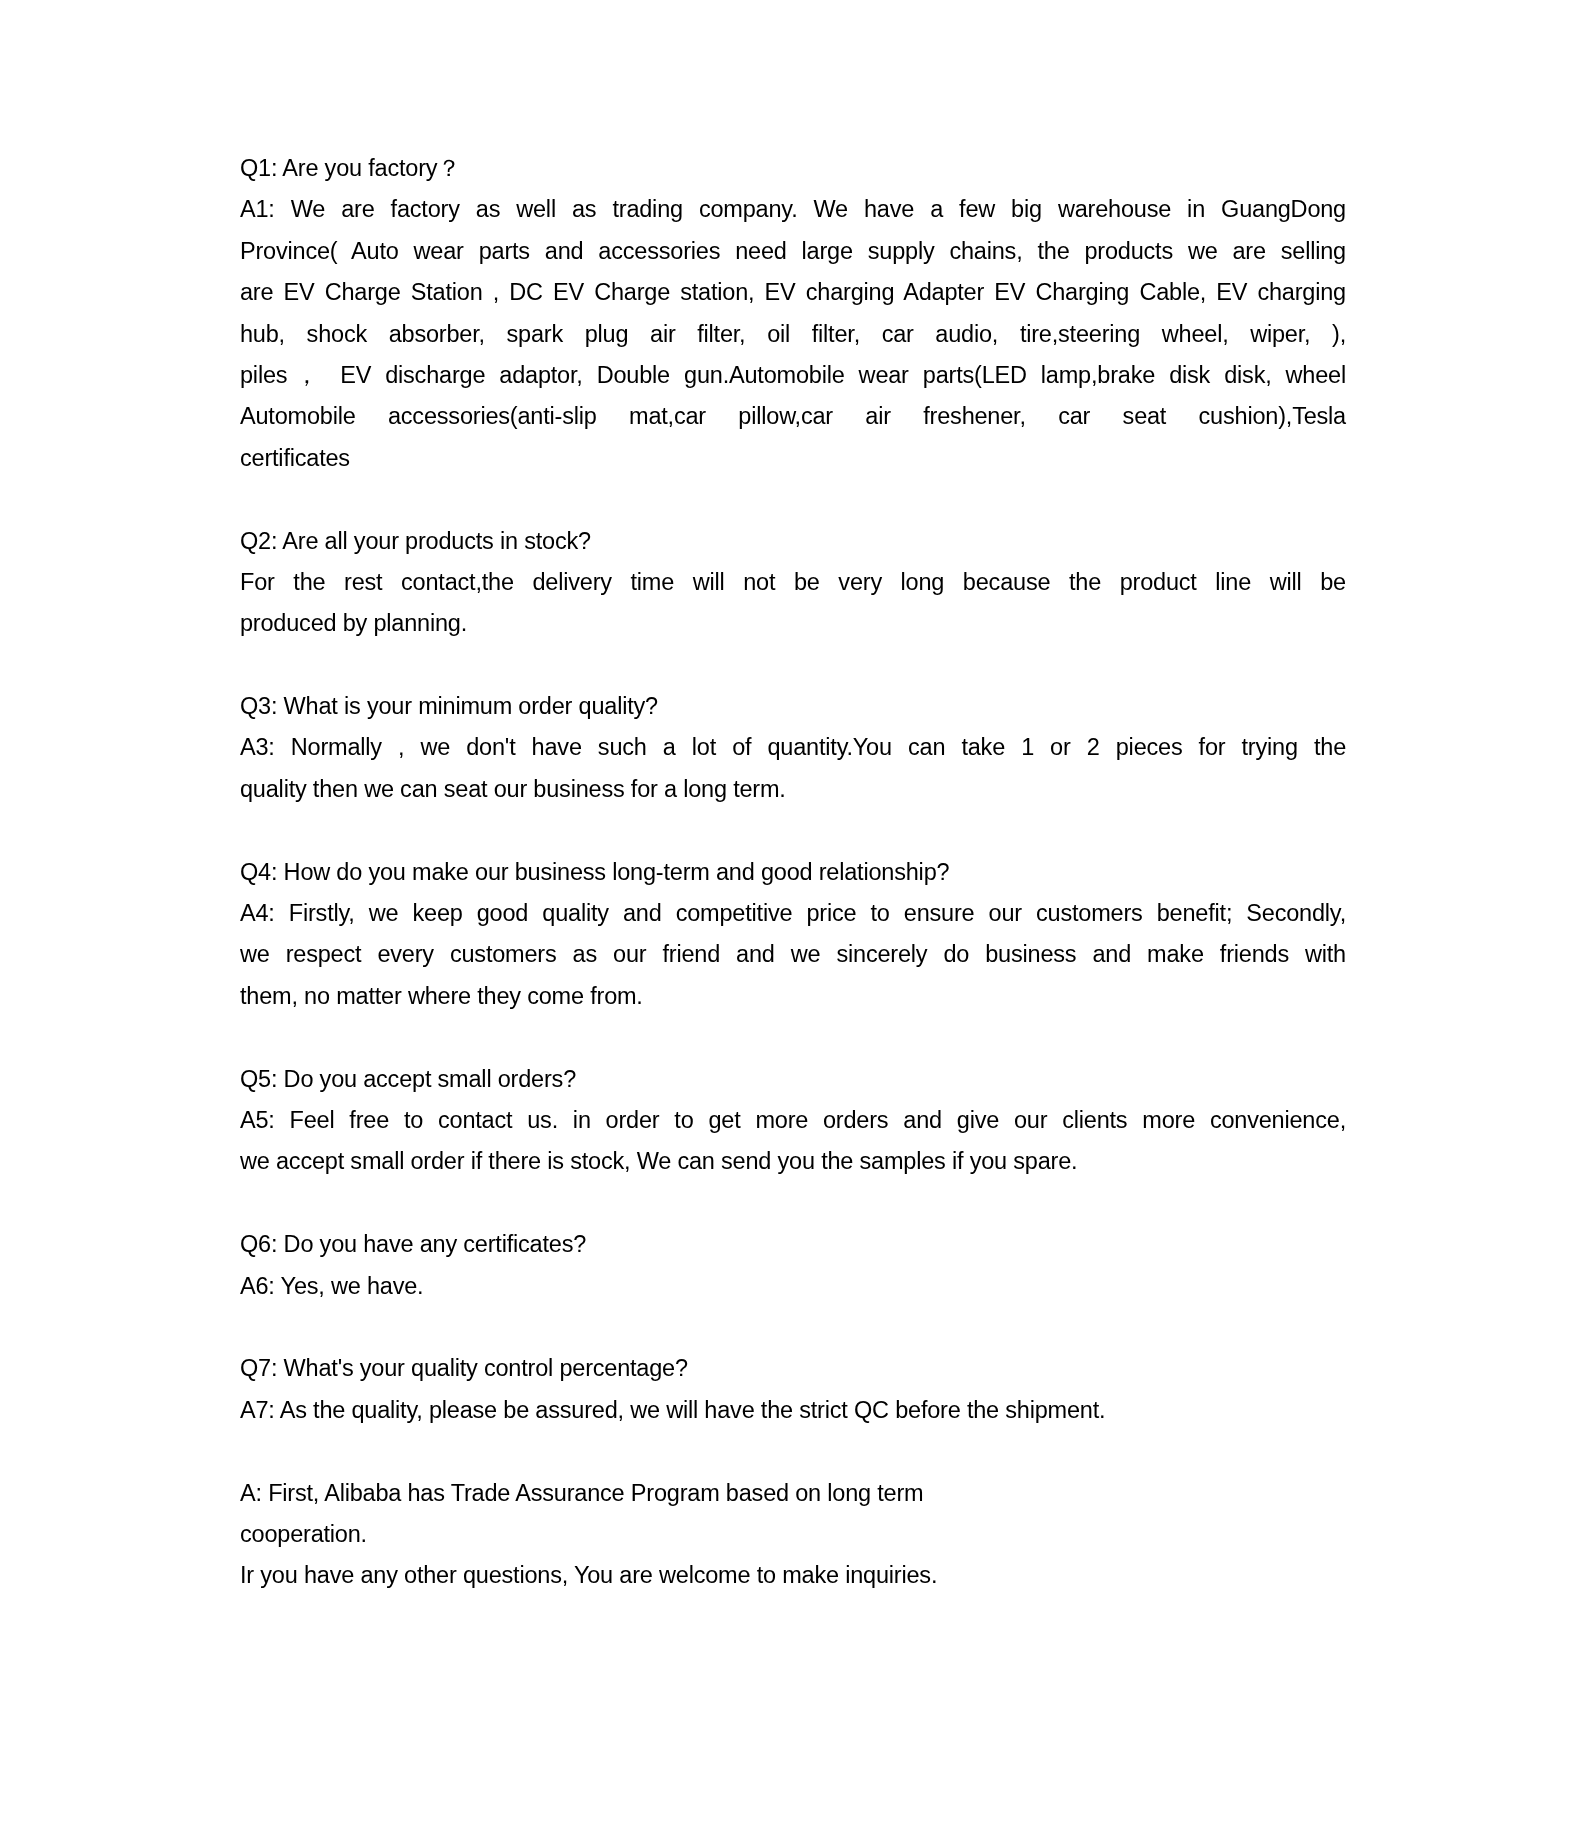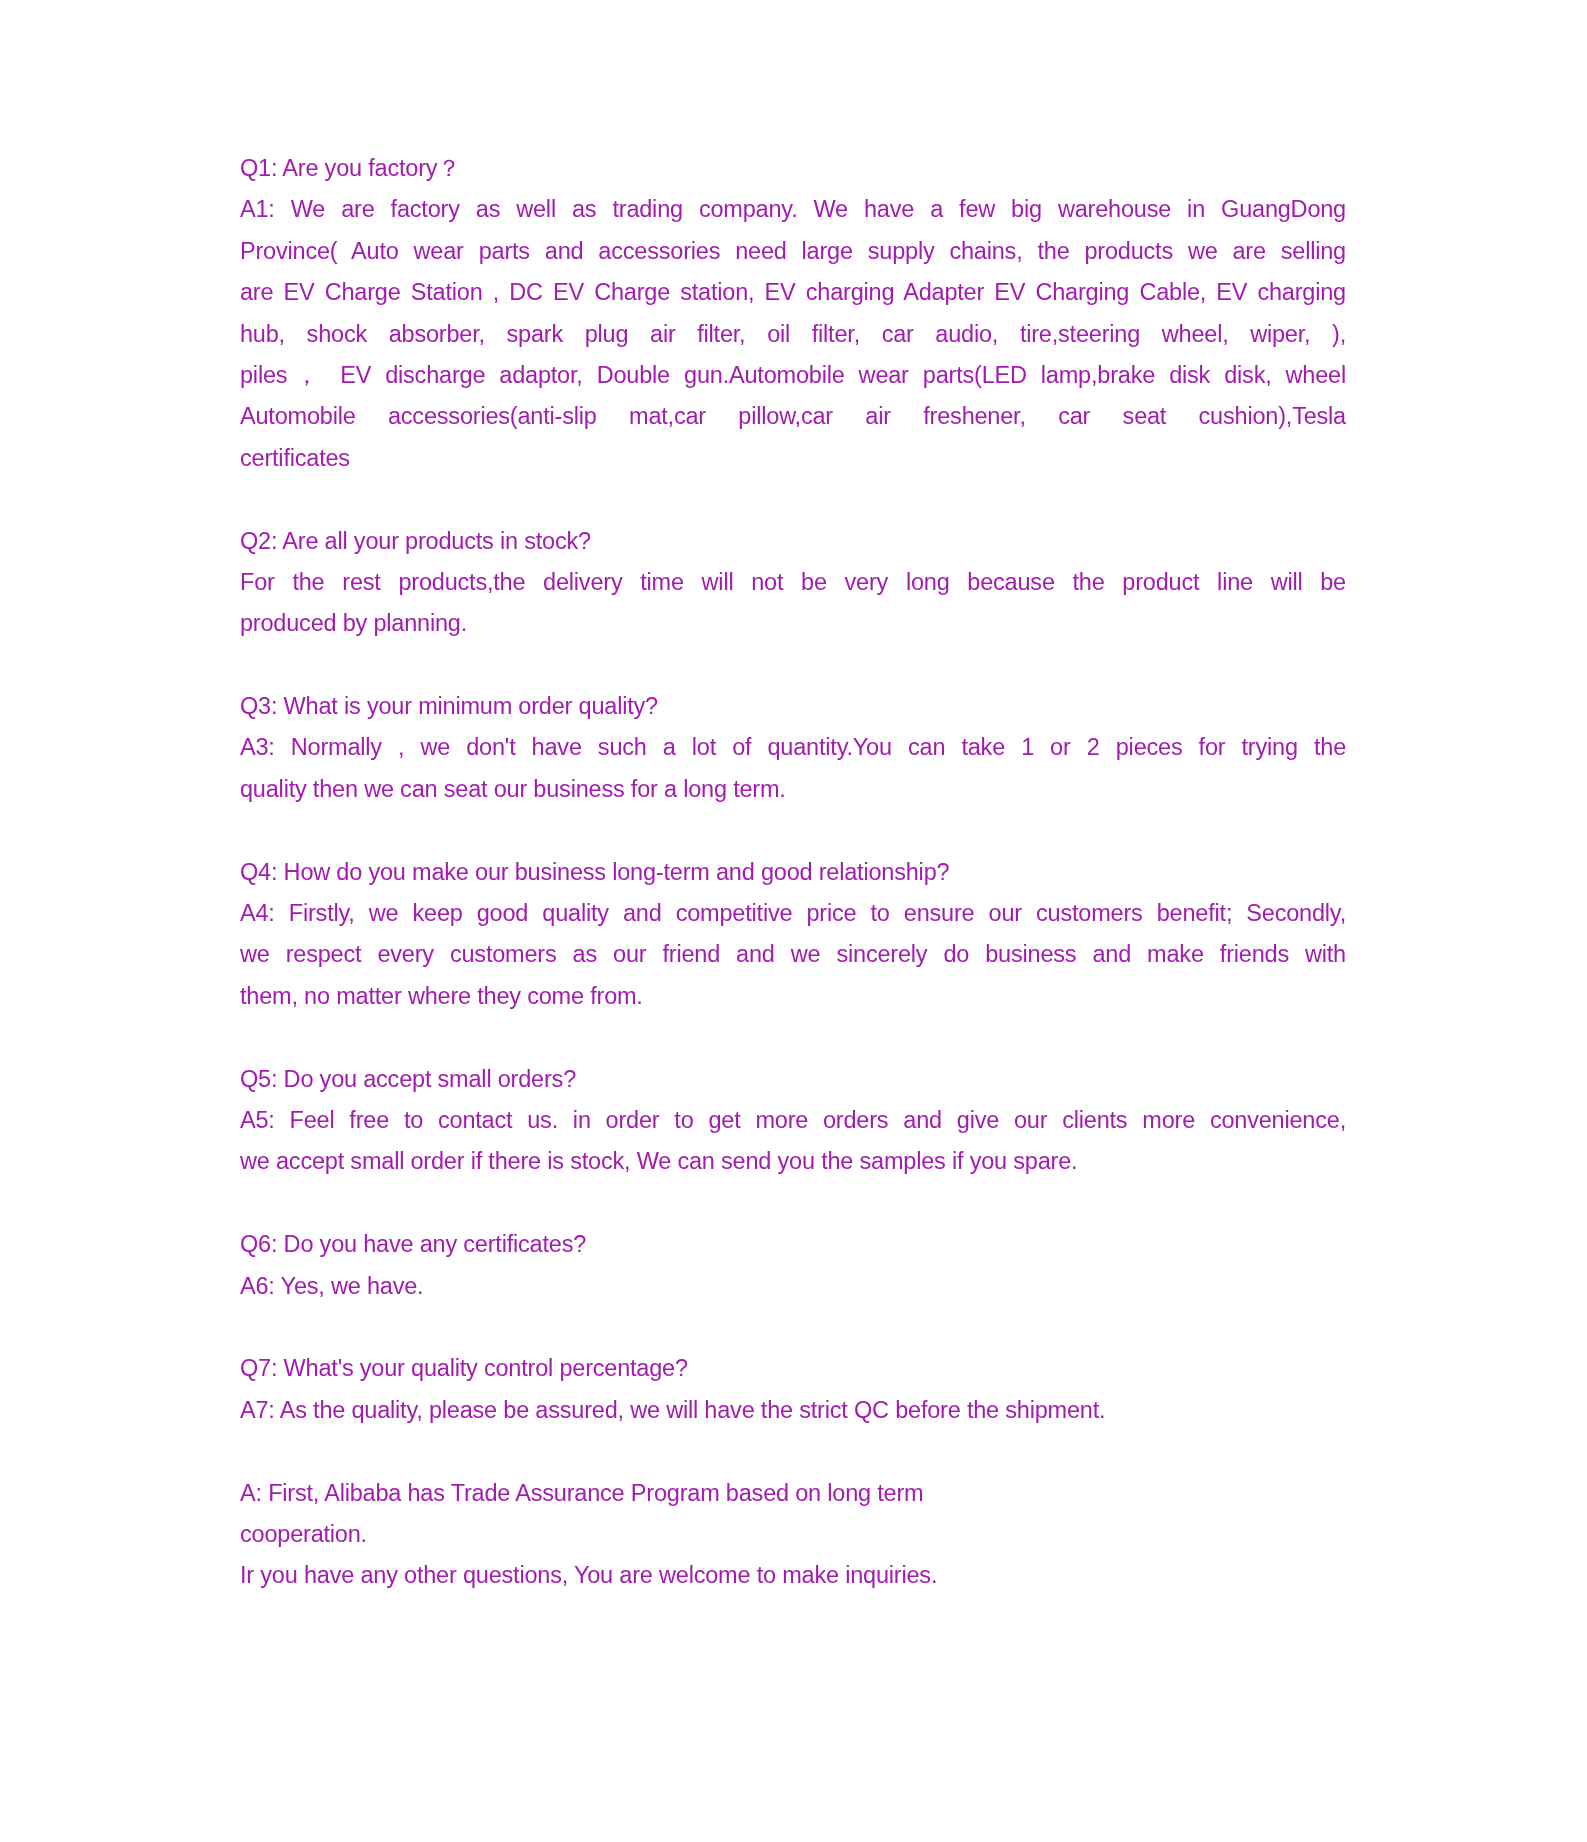--- a/index.html
+++ b/index.html
@@ -21,21 +21,21 @@
     height: 1842px;
     background: #ffffff;
   }
   .content {
     position: absolute;
     left: 240px;
     top: 148px;
     width: 1106px;
     font-family: "Liberation Sans", sans-serif;
     font-size: 23.5px;
-    color: #a21caf;
+    color: #000000;
     letter-spacing: -0.2px;
   }
   .line {
     height: 41.4px;
     line-height: 41.4px;
     white-space: nowrap;
     overflow: visible;
   }
   .line.j {
     text-align: justify;
@@ -60,21 +60,21 @@
       <div class="line j">are EV Charge Station , DC EV Charge station, EV charging Adapter EV Charging Cable, EV charging</div>
       <div class="line j">hub, shock absorber, spark plug air filter, oil filter, car audio, tire,steering wheel, wiper, ),</div>
       <div class="line j">piles，  EV discharge adaptor, Double gun.Automobile wear parts(LED lamp,brake disk disk, wheel</div>
       <div class="line j">Automobile accessories(anti-slip mat,car pillow,car air freshener, car seat cushion),Tesla</div>
       <div class="line">certificates</div>
     </div>
     <div class="blank"></div>
 
     <div class="block">
       <div class="line">Q2: Are all your products in stock?</div>
-      <div class="line j">For the rest products,the delivery time will not be very long because the product line will be</div>
+      <div class="line j">For the rest contact,the delivery time will not be very long because the product line will be</div>
       <div class="line">produced by planning.</div>
     </div>
     <div class="blank"></div>
 
     <div class="block">
       <div class="line">Q3: What is your minimum order quality?</div>
       <div class="line j">A3: Normally , we don't have such a lot of quantity.You can take 1 or 2 pieces for trying the</div>
       <div class="line">quality then we can seat our business for a long term.</div>
     </div>
     <div class="blank"></div>

